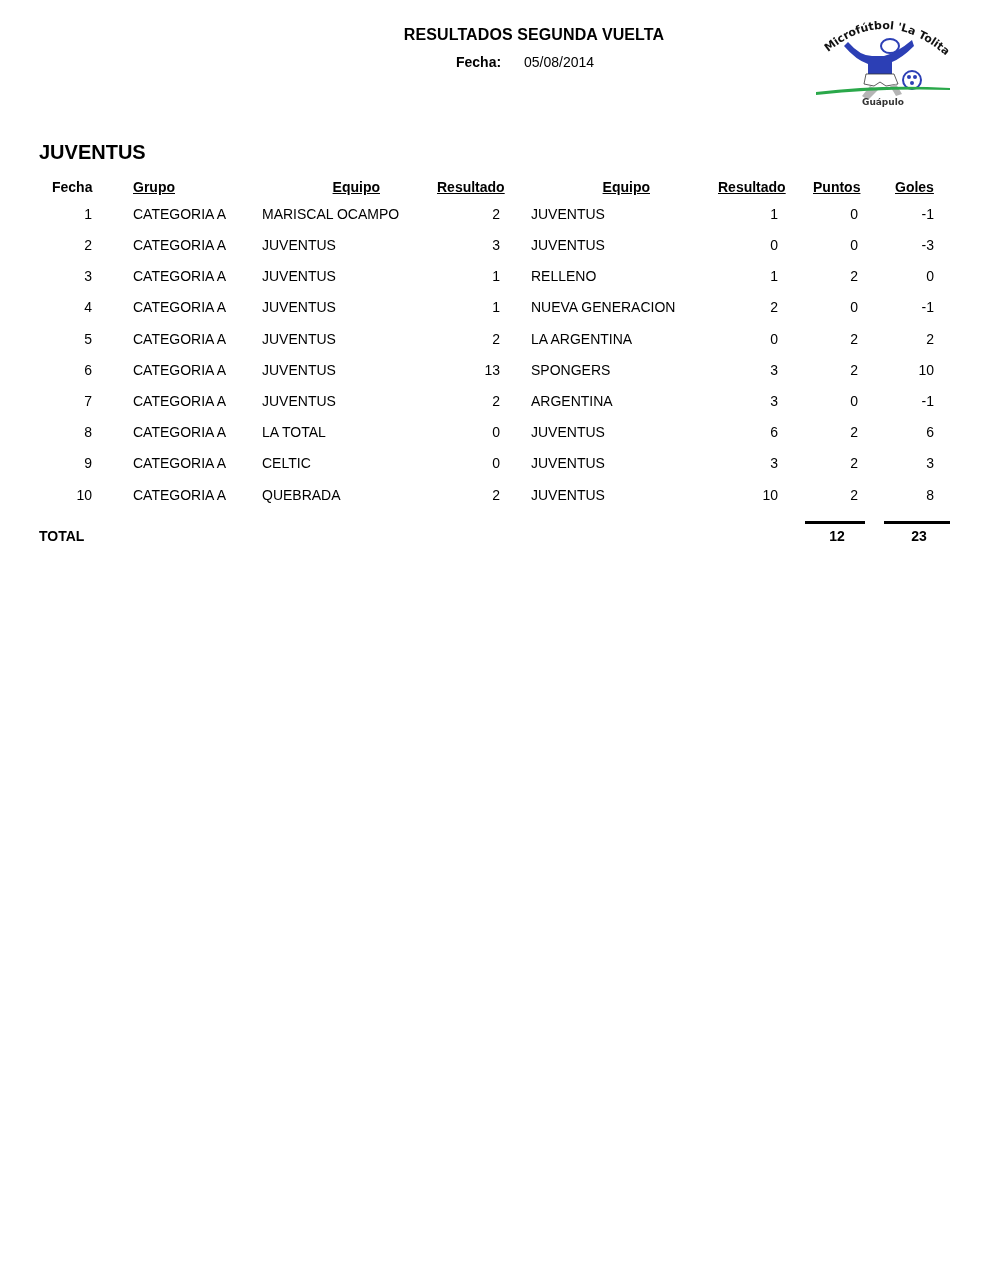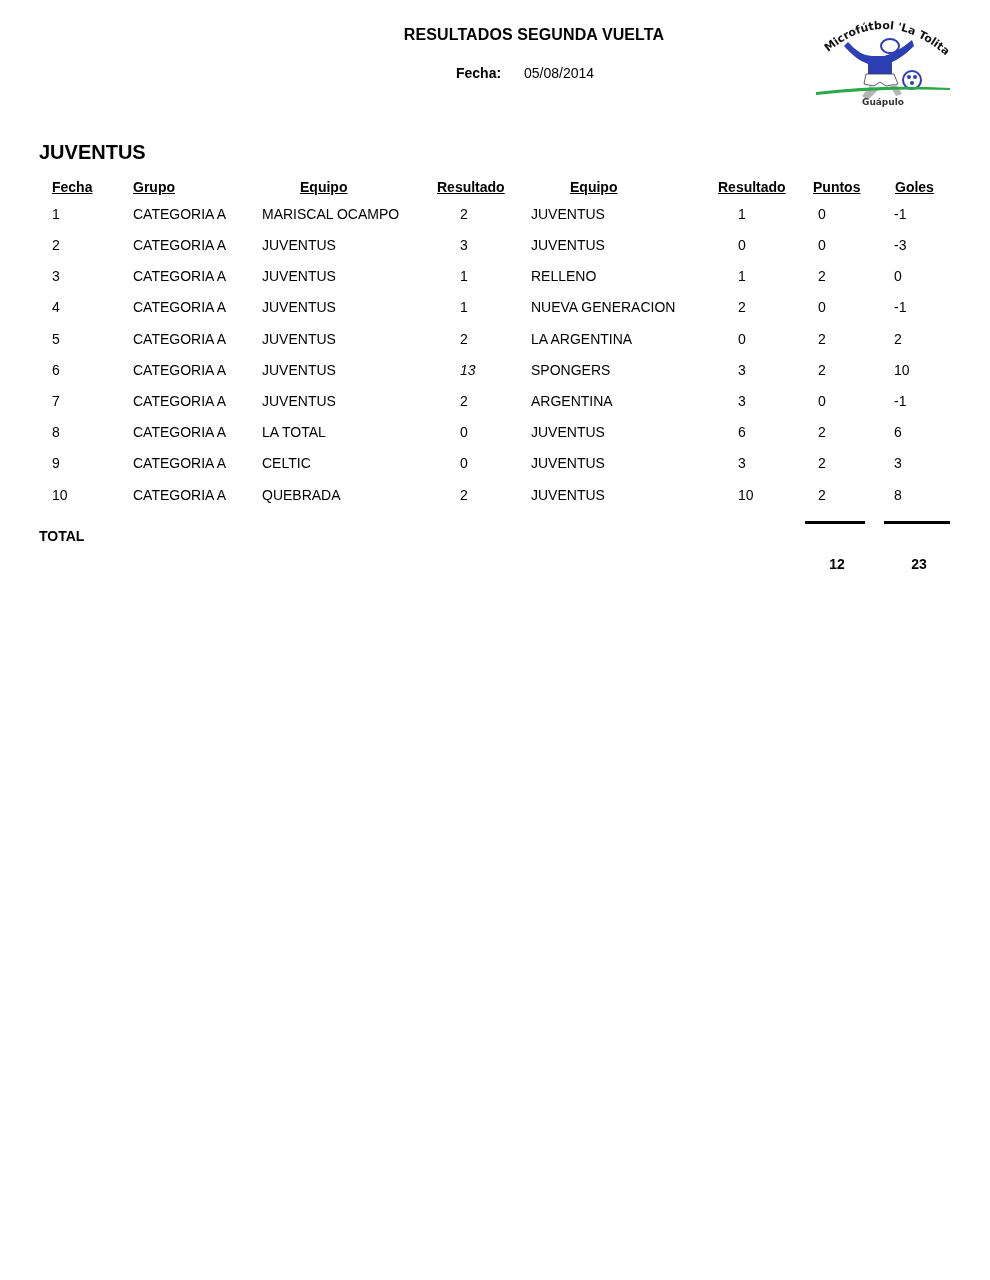--- a/index.html
+++ b/index.html
@@ -23,21 +23,20 @@
       text-align: center;
       font-size: 16px;
       font-weight: bold;
       letter-spacing: 0.1px;
     }
     .date-row {
       position: absolute;
       top: 54px;
       left: 456px;
       font-size: 14px;
-      margin-top: 11px;
     }
     .date-label {
       font-weight: bold;
       display: inline-block;
       width: 68px;
     }
     .logo {
       position: absolute;
       left: 812px;
       top: 12px;
@@ -48,46 +47,45 @@
       position: absolute;
       left: 39px;
       top: 141px;
       font-size: 20px;
       font-weight: bold;
     }
     .col {
       position: absolute;
       font-size: 14px;
       white-space: nowrap;
-      text-decoration: underline;
     }
     .hdr {
       font-weight: bold;
       top: 179px;
     }
     .u { text-decoration: underline; }
     .row { position: absolute; left: 0; width: 990px; height: 31px; }
     .cell { position: absolute; font-size: 14px; white-space: nowrap; top: 0; }
-    .c-center { text-align: left; }
+    .c-center { text-align: right; }
     .total-label {
       position: absolute;
       left: 39px;
       top: 528px;
       font-size: 14px;
       font-weight: bold;
     }
     .total-bar {
       position: absolute;
       top: 521px;
       height: 3px;
       background: #000;
     }
     .total-val {
       position: absolute;
-      top: 556px;
+      top: 528px;
       font-size: 14px;
       font-weight: bold;
       text-align: center;
     }
   </style>
 </head>
 <body>
 
 <div class="report-title">RESULTADOS SEGUNDA VUELTA</div>
 <div class="date-row">
@@ -178,21 +176,21 @@
     <div class="cell c-center" style="left:460px;width:40px;">2</div>
     <div class="cell" style="left:531px;">LA ARGENTINA</div>
     <div class="cell c-center" style="left:738px;width:40px;">0</div>
     <div class="cell c-center" style="left:818px;width:40px;">2</div>
     <div class="cell c-center" style="left:894px;width:40px;">2</div>
   </div>
   <div class="row" style="top:362px;">
     <div class="cell c-center" style="left:52px;width:40px;">6</div>
     <div class="cell" style="left:133px;">CATEGORIA A</div>
     <div class="cell" style="left:262px;">JUVENTUS</div>
-    <div class="cell c-center" style="left:460px;width:40px;font-style:italic;">13</div>
+    <div class="cell c-center" style="left:460px;width:40px;">13</div>
     <div class="cell" style="left:531px;">SPONGERS</div>
     <div class="cell c-center" style="left:738px;width:40px;">3</div>
     <div class="cell c-center" style="left:818px;width:40px;">2</div>
     <div class="cell c-center" style="left:894px;width:40px;">10</div>
   </div>
   <div class="row" style="top:393px;">
     <div class="cell c-center" style="left:52px;width:40px;">7</div>
     <div class="cell" style="left:133px;">CATEGORIA A</div>
     <div class="cell" style="left:262px;">JUVENTUS</div>
     <div class="cell c-center" style="left:460px;width:40px;">2</div>

